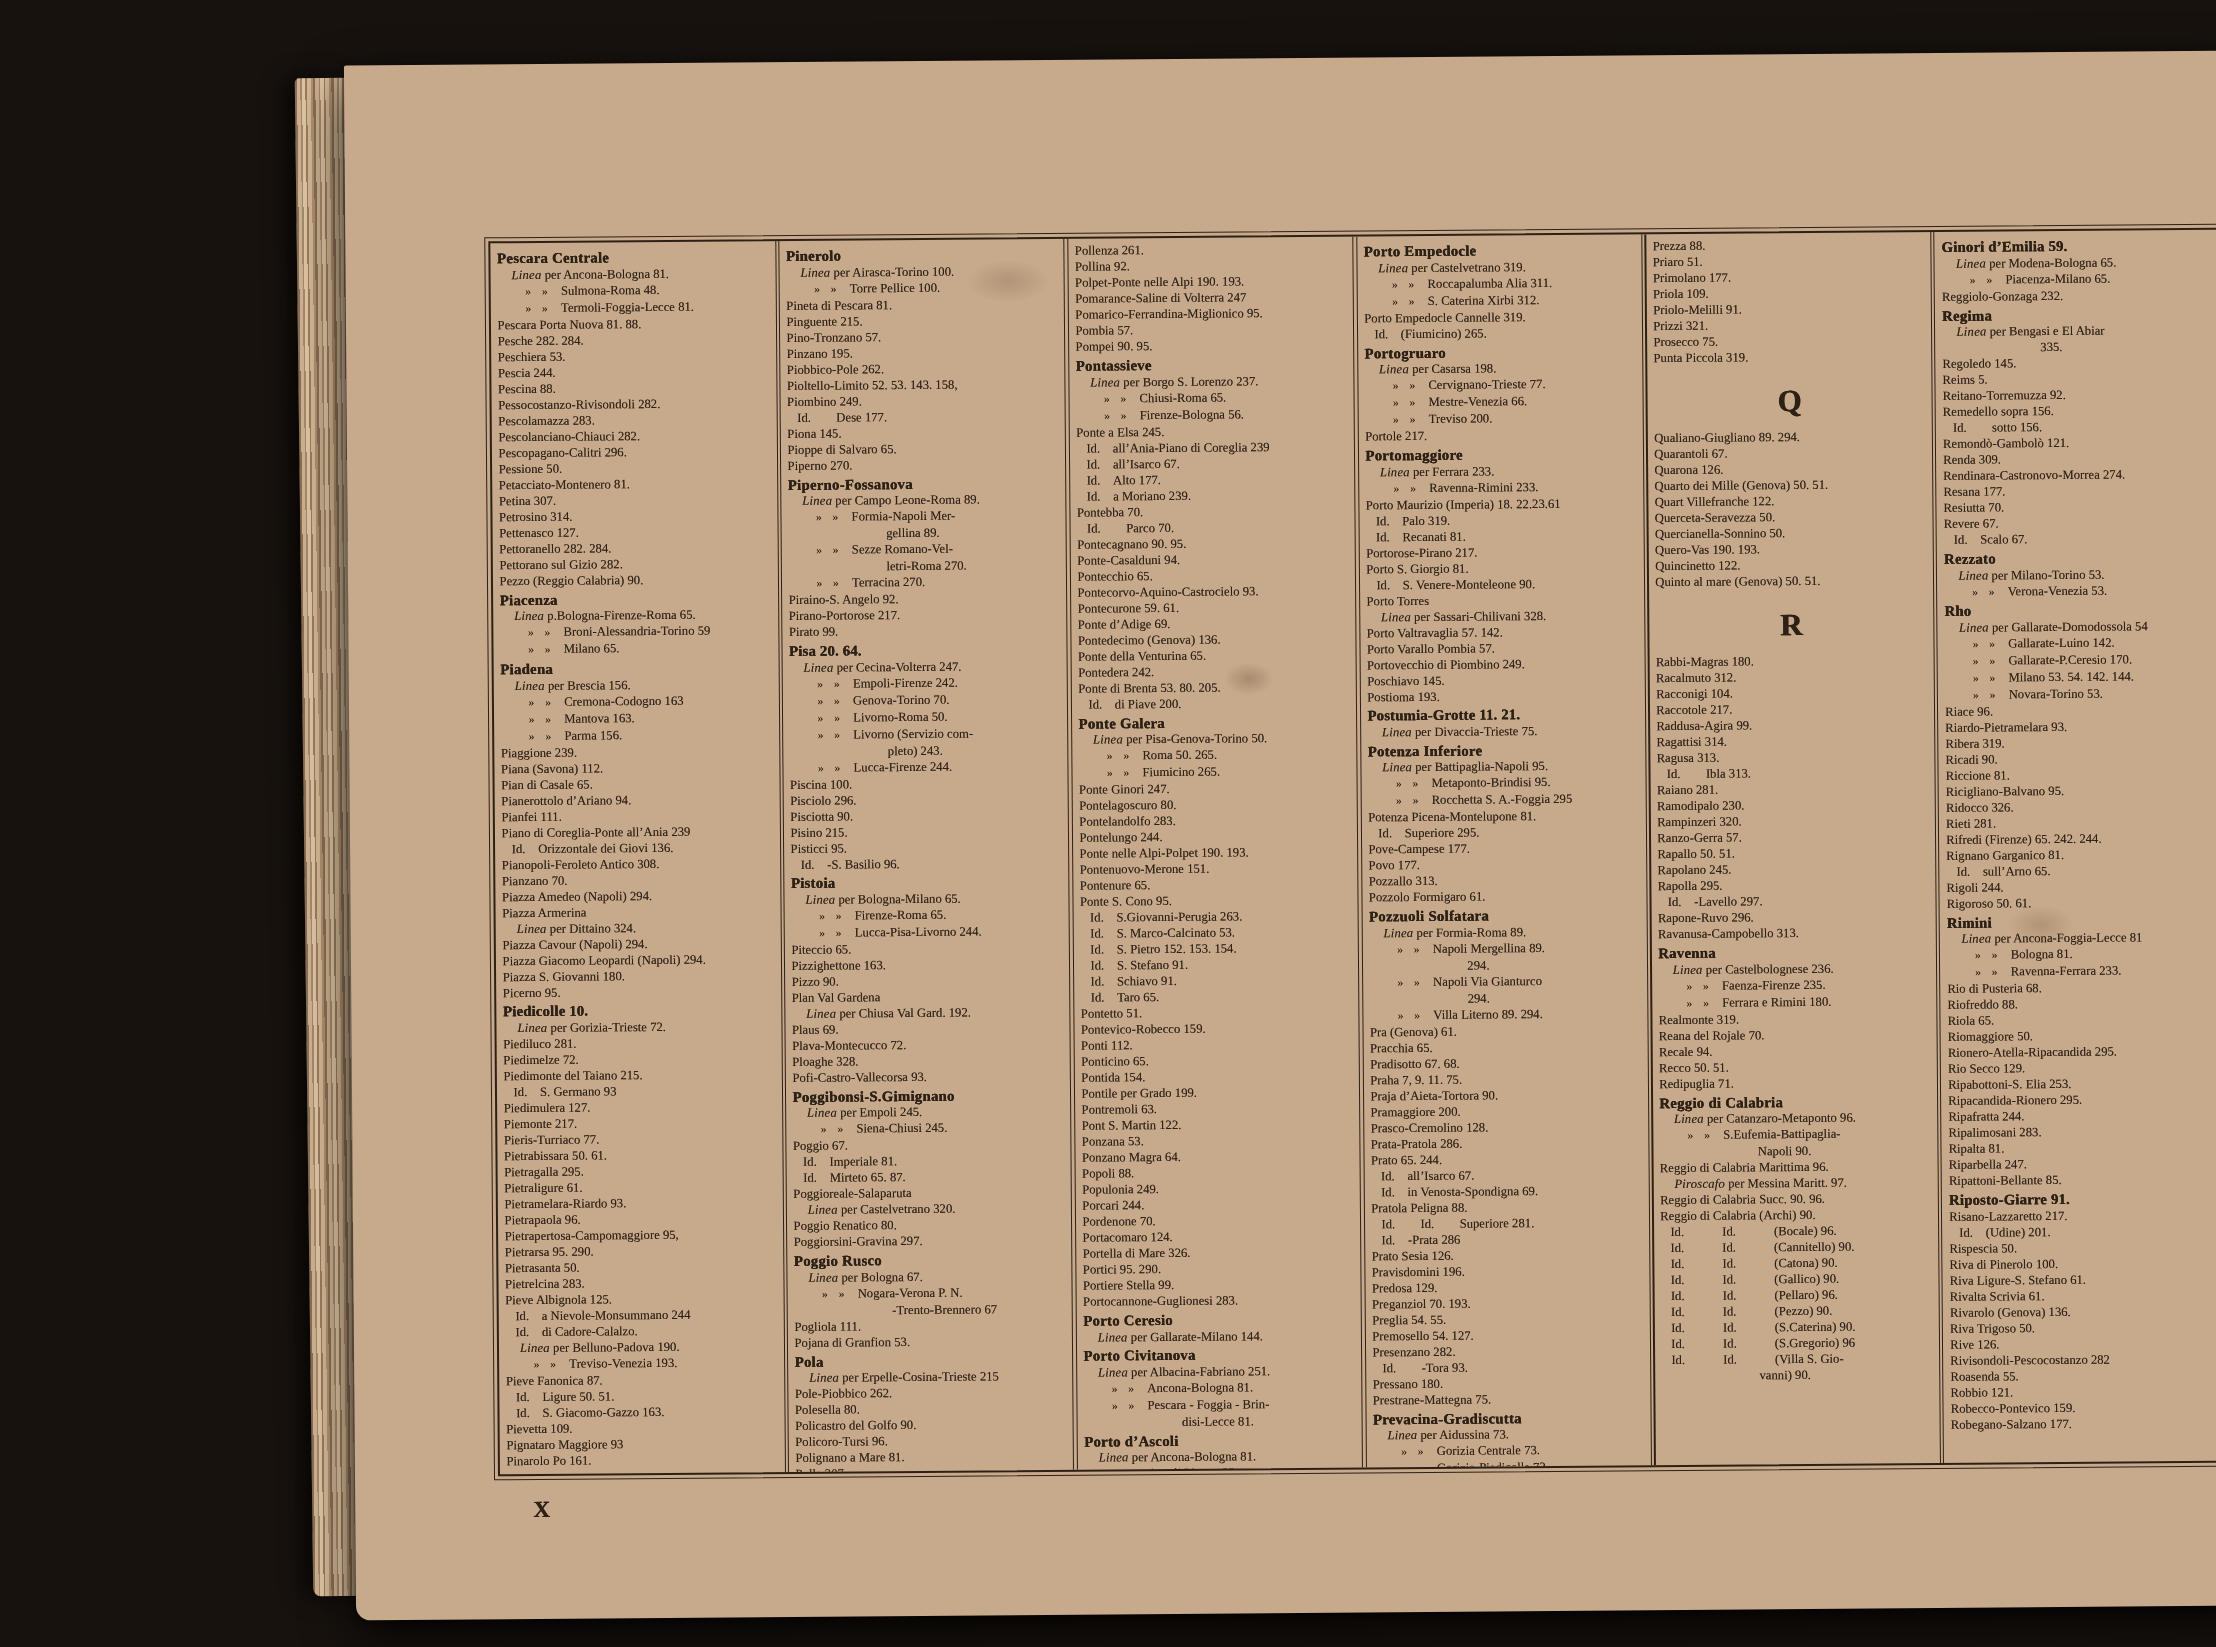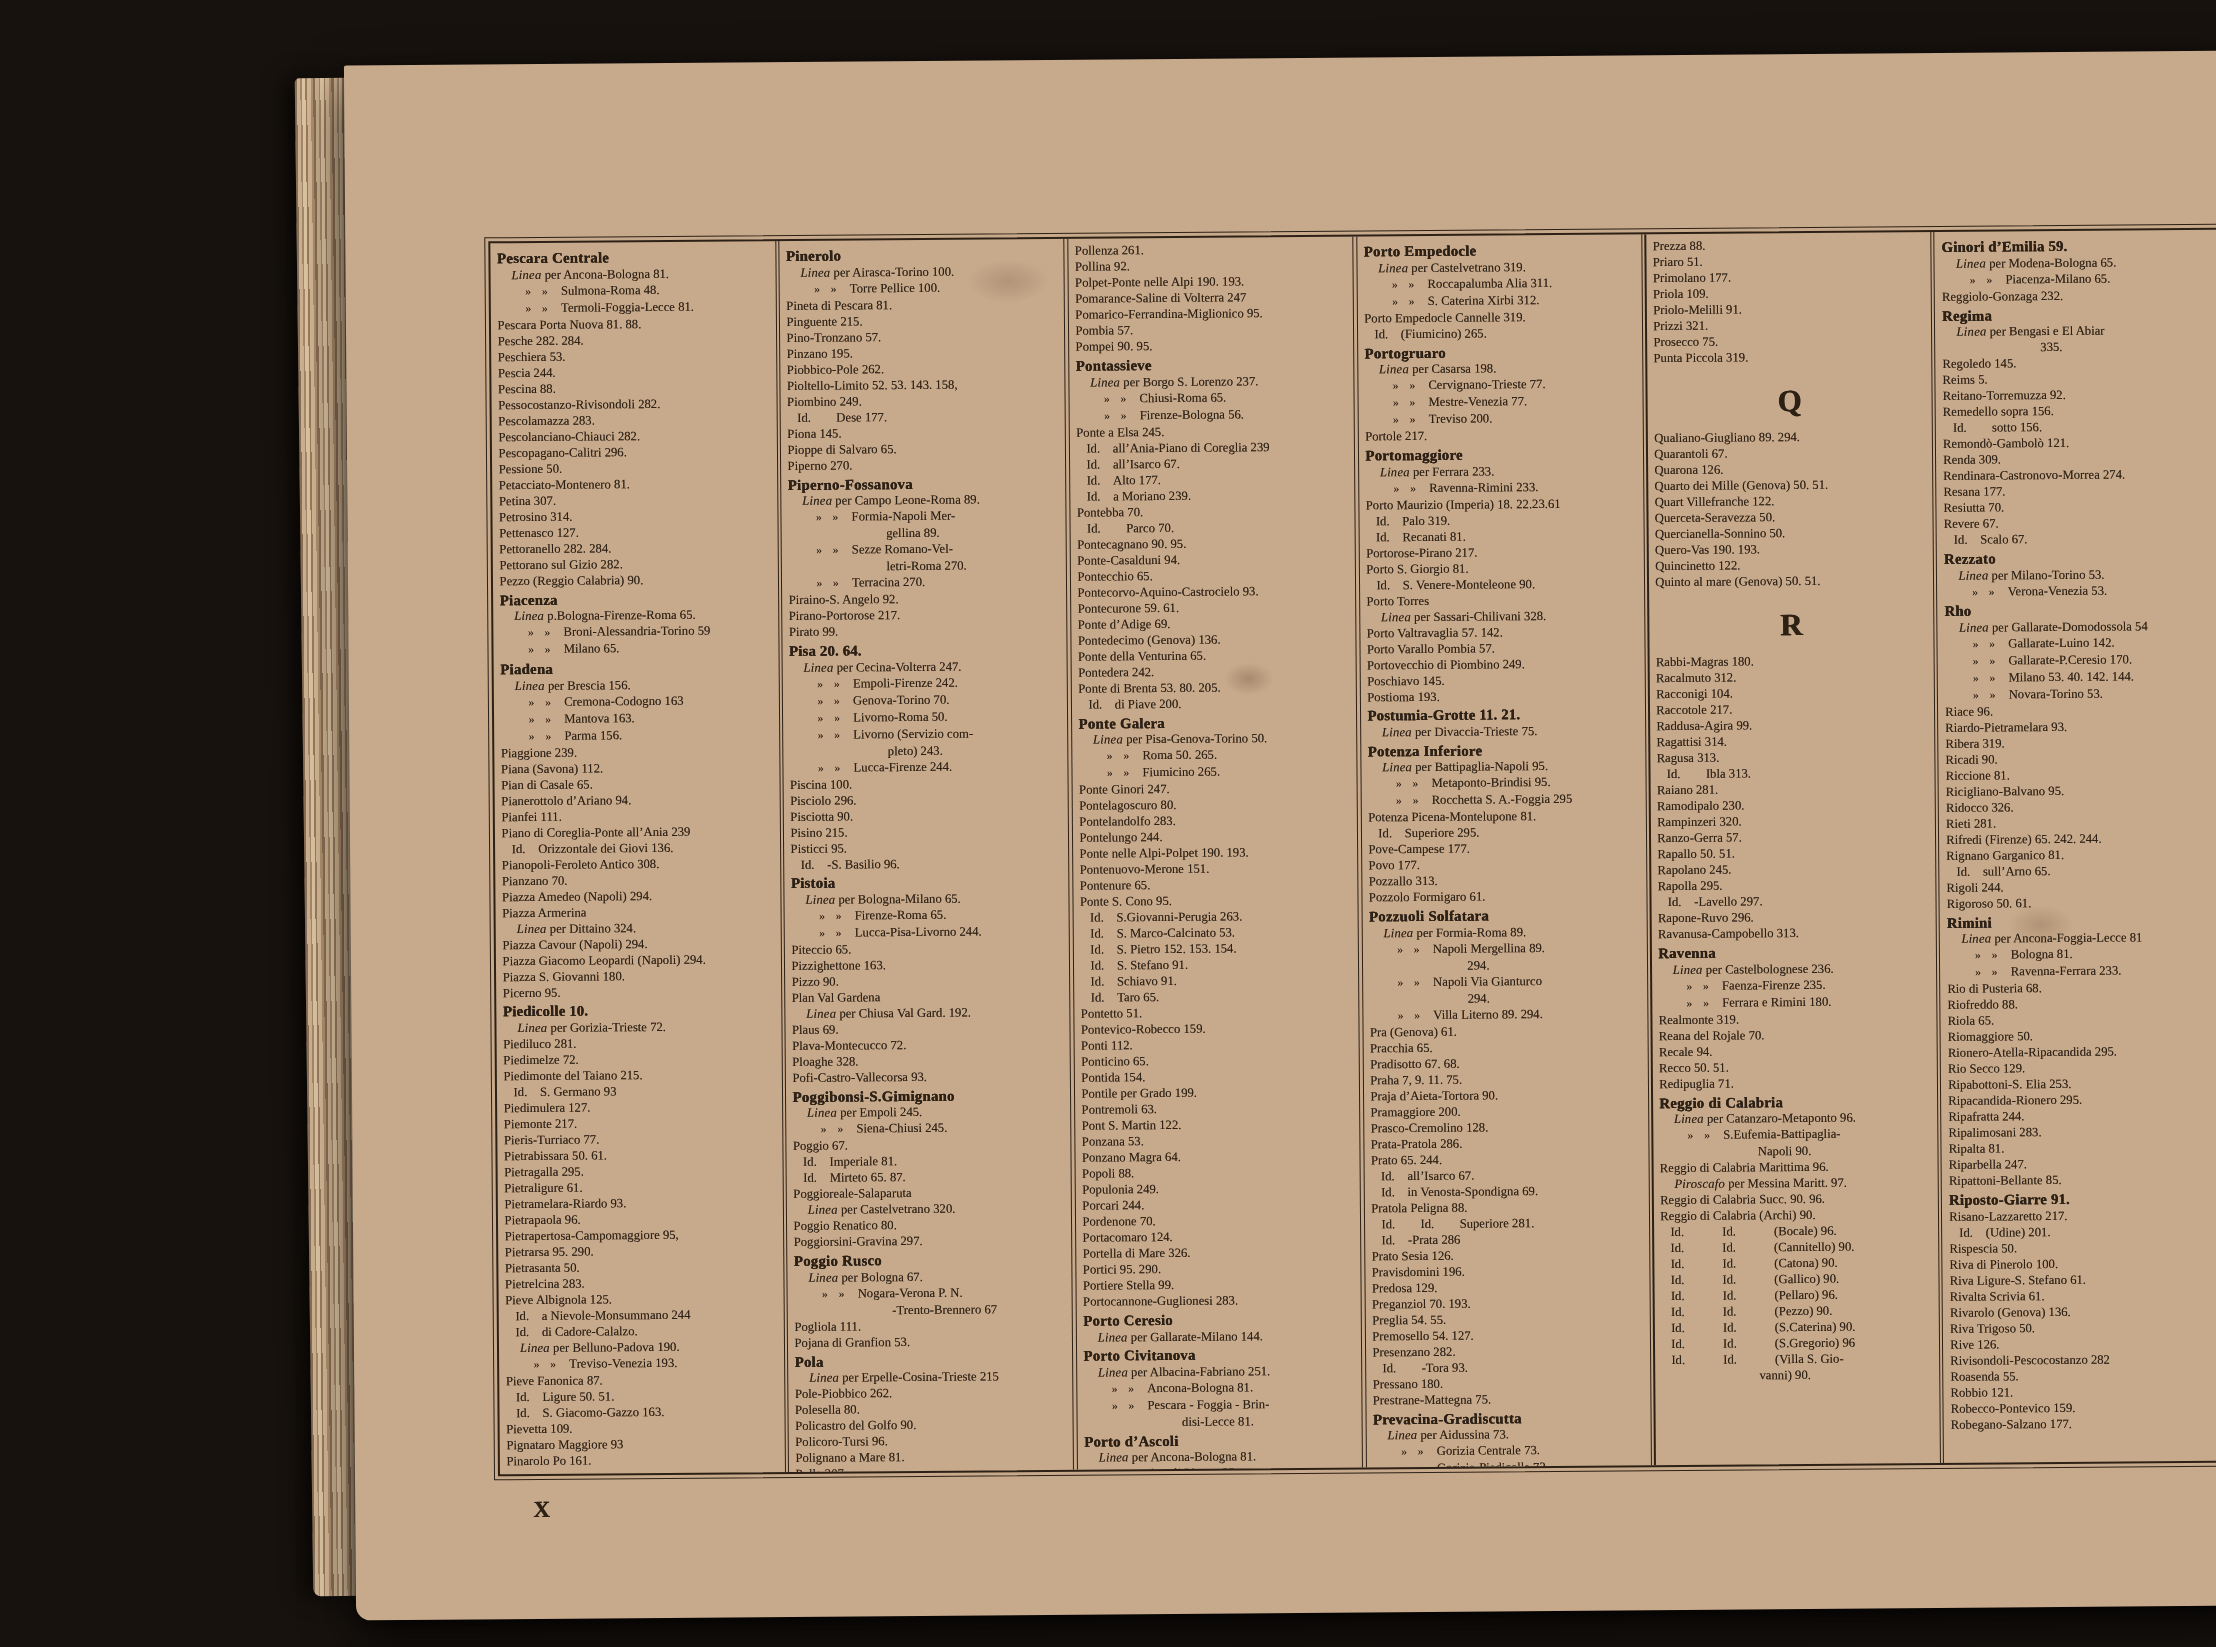--- a/index.html
+++ b/index.html
@@ -315,21 +315,21 @@
         <div class="col">
             <div class="ln h">Porto Empedocle</div>
             <div class="ln l"><i>Linea</i> per Castelvetrano 319.</div>
             <div class="ln g"><span class="gm">»</span><span class="gm">»</span><span>Roccapalumba Alia 311.</span></div>
             <div class="ln g"><span class="gm">»</span><span class="gm">»</span><span>S. Caterina Xirbi 312.</span></div>
             <div class="ln e">Porto Empedocle Cannelle 319.</div>
             <div class="ln i">Id. (Fiumicino) 265.</div>
             <div class="ln h">Portogruaro</div>
             <div class="ln l"><i>Linea</i> per Casarsa 198.</div>
             <div class="ln g"><span class="gm">»</span><span class="gm">»</span><span>Cervignano-Trieste 77.</span></div>
-            <div class="ln g"><span class="gm">»</span><span class="gm">»</span><span>Mestre-Venezia 77.</span></div>
+            <div class="ln g"><span class="gm">»</span><span class="gm">»</span><span>Mestre-Venezia 66.</span></div>
             <div class="ln g"><span class="gm">»</span><span class="gm">»</span><span>Treviso 200.</span></div>
             <div class="ln e">Portole 217.</div>
             <div class="ln h">Portomaggiore</div>
             <div class="ln l"><i>Linea</i> per Ferrara 233.</div>
             <div class="ln g"><span class="gm">»</span><span class="gm">»</span><span>Ravenna-Rimini 233.</span></div>
             <div class="ln e">Porto Maurizio (Imperia) 18. 22.23.61</div>
             <div class="ln i">Id. Palo 319.</div>
             <div class="ln i">Id. Recanati 81.</div>
             <div class="ln e">Portorose-Pirano 217.</div>
             <div class="ln e">Porto S. Giorgio 81.</div>
@@ -477,21 +477,21 @@
             <div class="ln e">Resiutta 70.</div>
             <div class="ln e">Revere 67.</div>
             <div class="ln i">Id. Scalo 67.</div>
             <div class="ln h">Rezzato</div>
             <div class="ln l"><i>Linea</i> per Milano-Torino 53.</div>
             <div class="ln g"><span class="gm">»</span><span class="gm">»</span><span>Verona-Venezia 53.</span></div>
             <div class="ln h">Rho</div>
             <div class="ln l"><i>Linea</i> per Gallarate-Domodossola 54</div>
             <div class="ln g"><span class="gm">»</span><span class="gm">»</span><span>Gallarate-Luino 142.</span></div>
             <div class="ln g"><span class="gm">»</span><span class="gm">»</span><span>Gallarate-P.Ceresio 170.</span></div>
-            <div class="ln g"><span class="gm">»</span><span class="gm">»</span><span>Milano 53. 40. 142. 144.</span></div>
+            <div class="ln g"><span class="gm">»</span><span class="gm">»</span><span>Milano 53. 54. 142. 144.</span></div>
             <div class="ln g"><span class="gm">»</span><span class="gm">»</span><span>Novara-Torino 53.</span></div>
             <div class="ln e">Riace 96.</div>
             <div class="ln e">Riardo-Pietramelara 93.</div>
             <div class="ln e">Ribera 319.</div>
             <div class="ln e">Ricadi 90.</div>
             <div class="ln e">Riccione 81.</div>
             <div class="ln e">Ricigliano-Balvano 95.</div>
             <div class="ln e">Ridocco 326.</div>
             <div class="ln e">Rieti 281.</div>
             <div class="ln e">Rifredi (Firenze) 65. 242. 244.</div>

